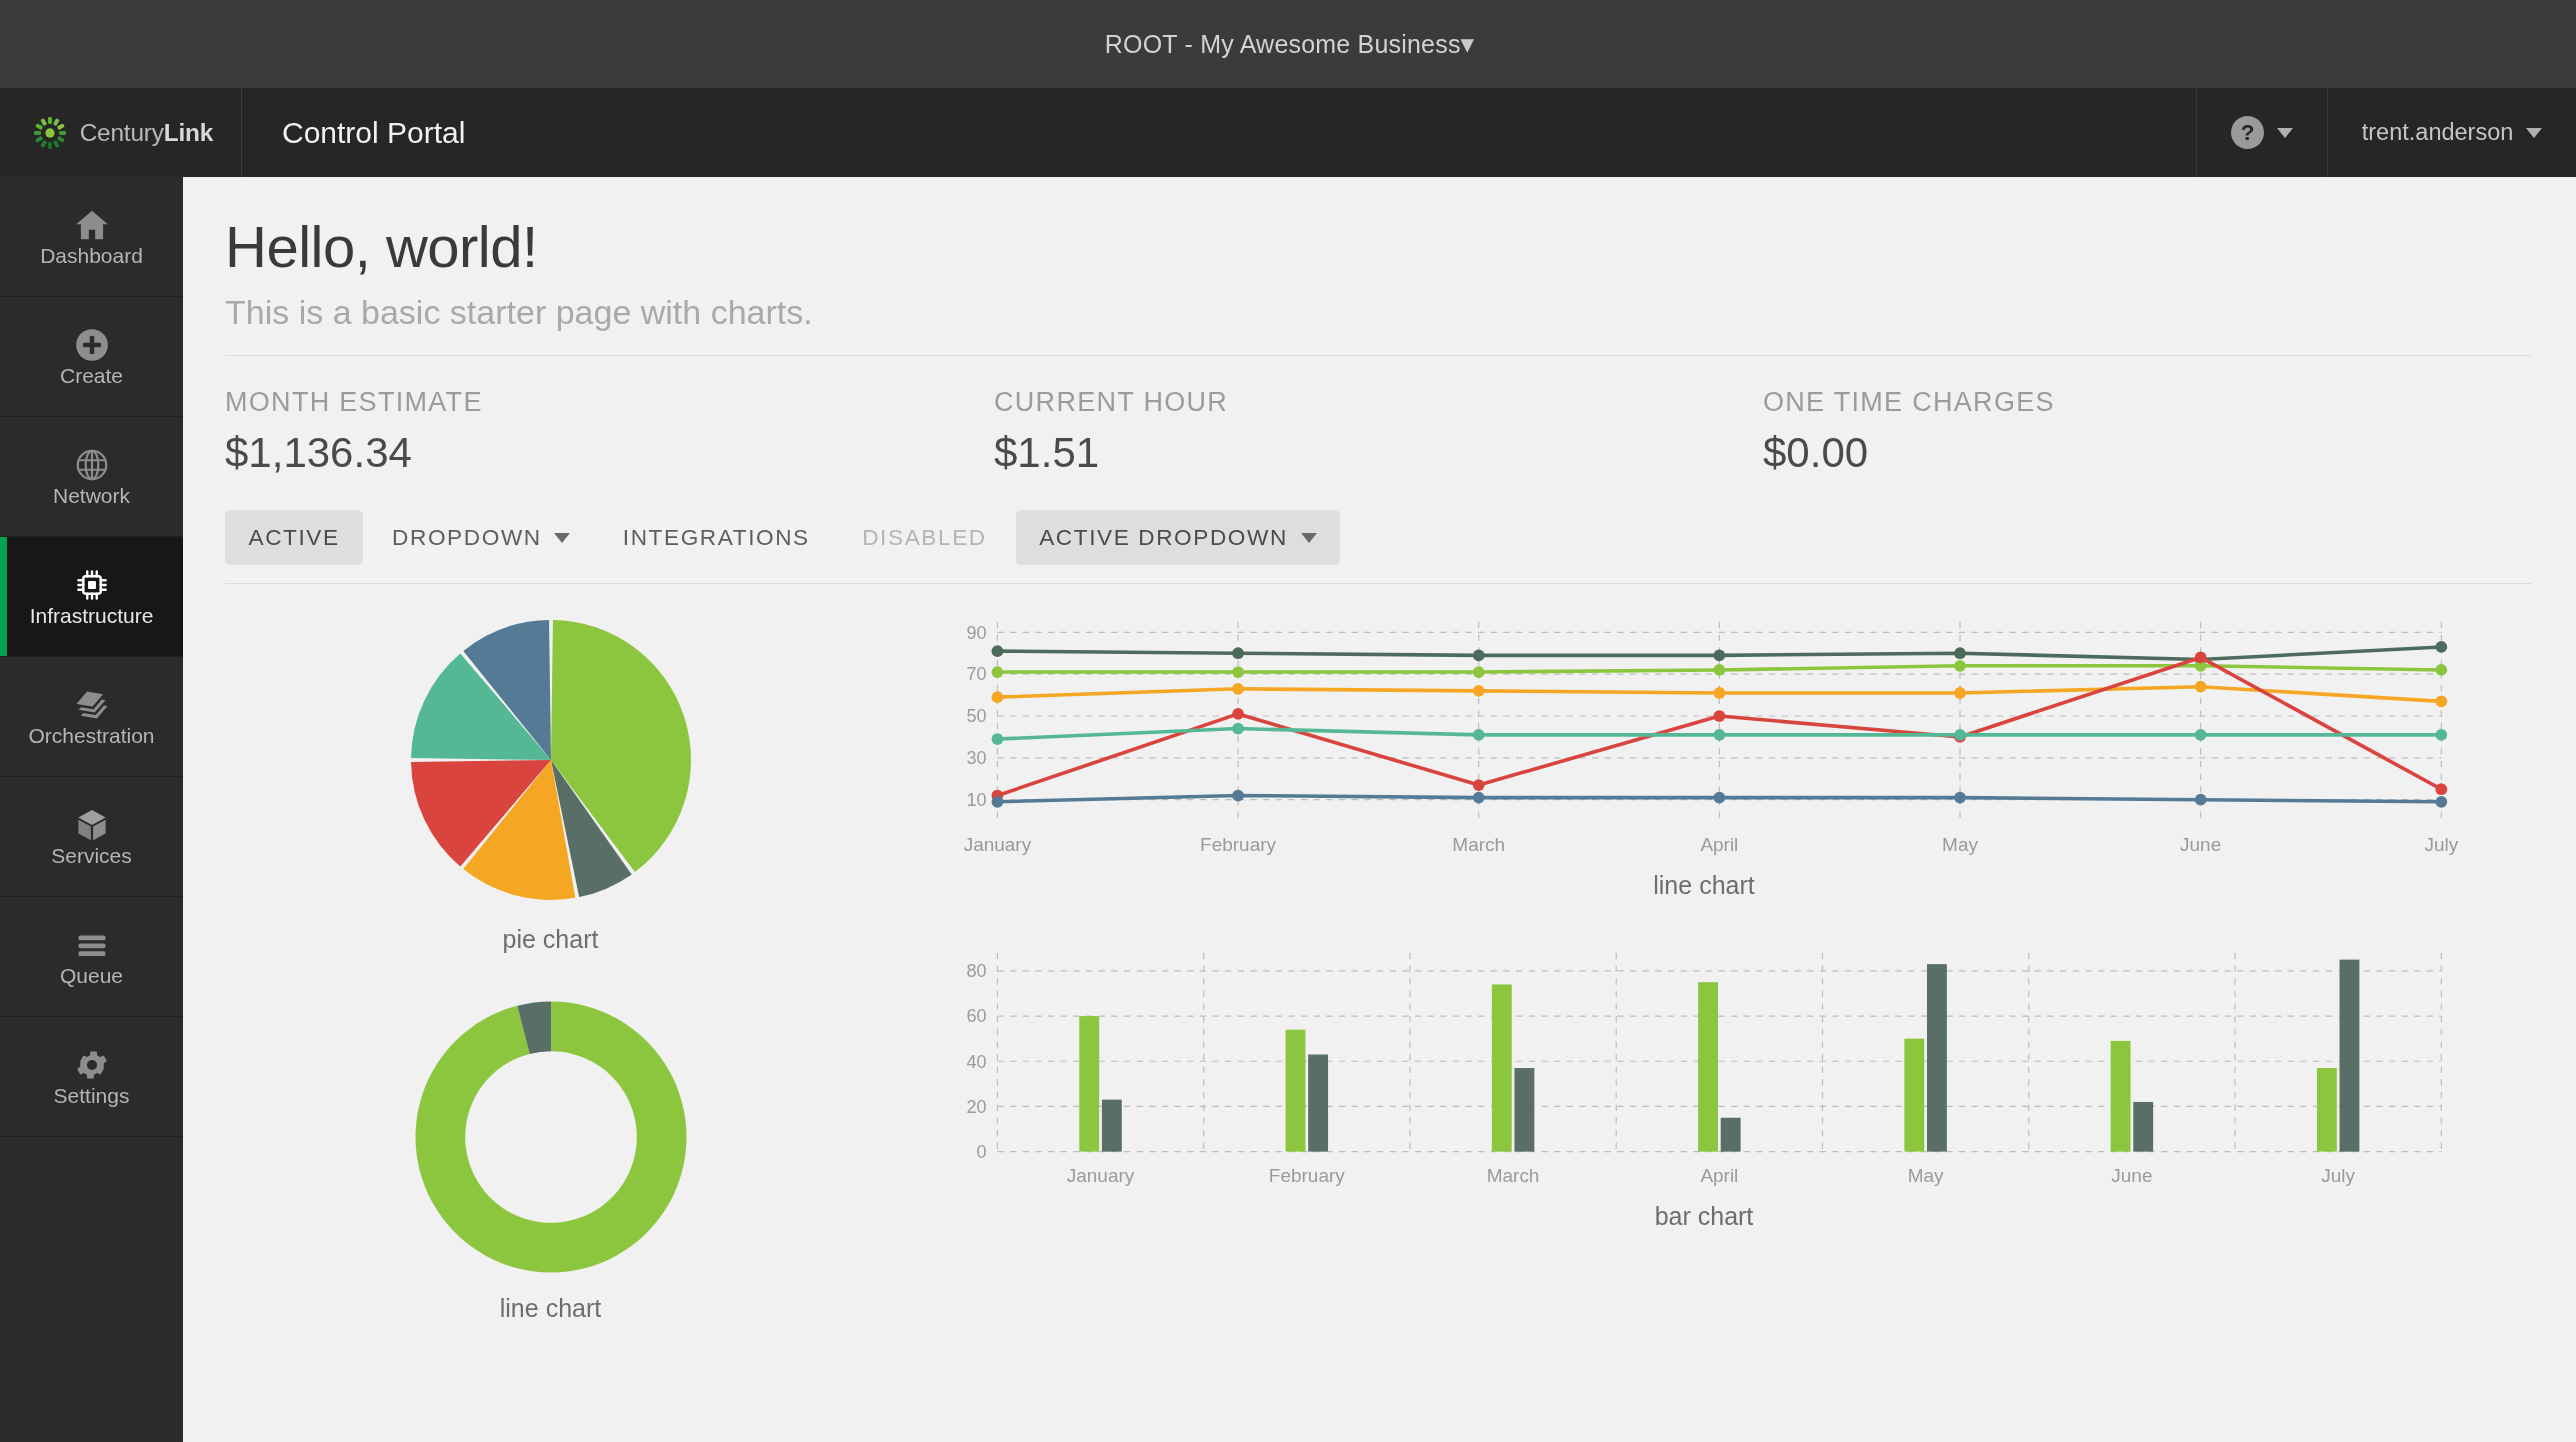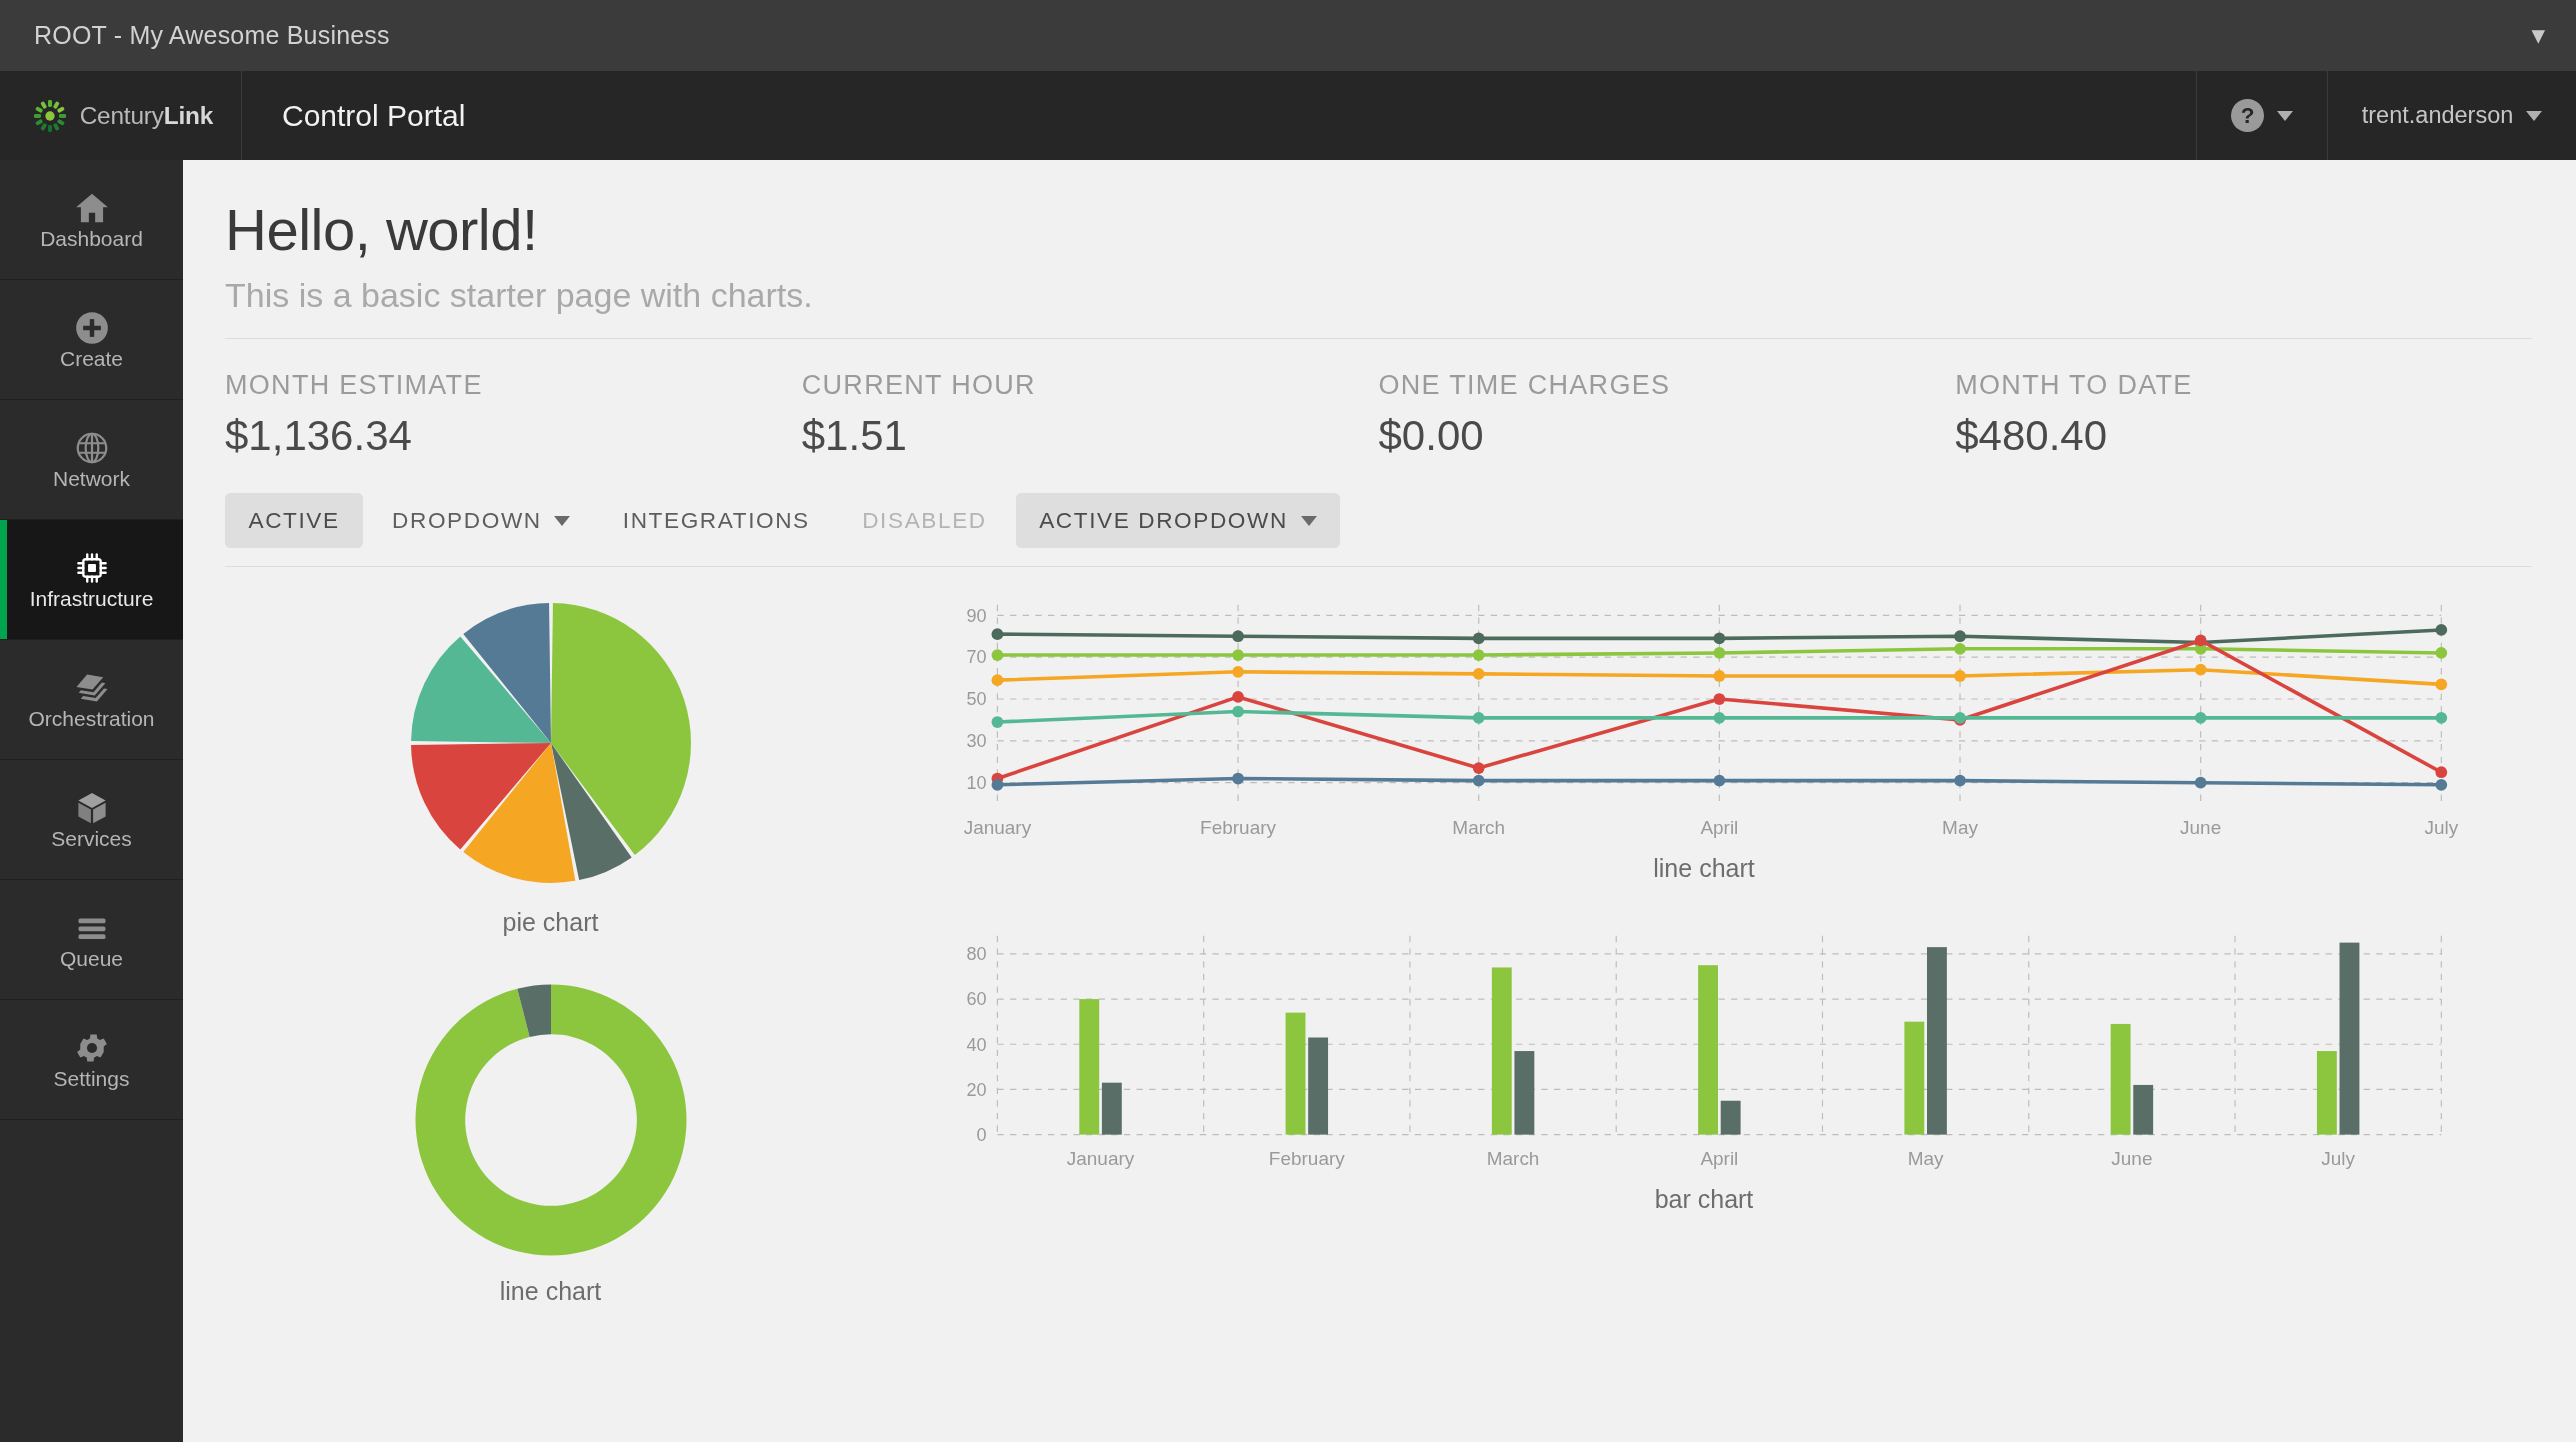--- a/index.html
+++ b/index.html
@@ -6,22 +6,22 @@
   html,body { width:2576px; height:1443px; overflow:hidden; }
   body {
     font-family:"Liberation Sans", sans-serif;
     background:#ffffff;
     color:#333;
     -webkit-font-smoothing:antialiased;
   }
 
   
   .account-bar {
-    height:71px; background:#3b3b3b; display:flex; align-items:center;
-    padding:0 31px 0 34px; justify-content:space-between;
+    height:88px; background:#3b3b3b; display:flex; align-items:center;
+    padding:0 31px 0 34px; justify-content:center;
   }
   .account-bar .acct-title { color:#d2d2d2; font-size:25px; letter-spacing:0.2px; }
   .acct-caret { color:#c9c9c9; font-size:27px; line-height:1; }
 
   
   .header { height:89px; background:#262626; display:flex; align-items:stretch; }
   .brand {
     width:242px; display:flex; align-items:center; gap:12.7px; padding-left:33px;
     border-right:0.9px solid #3a3a3a; flex:0 0 242px;
   }
@@ -274,24 +274,20 @@
         <div class="stat-label">MONTH ESTIMATE</div>
         <div class="stat-value">$1,136.34</div>
       </div>
       <div class="stat">
         <div class="stat-label">CURRENT HOUR</div>
         <div class="stat-value">$1.51</div>
       </div>
       <div class="stat">
         <div class="stat-label">ONE TIME CHARGES</div>
         <div class="stat-value">$0.00</div>
-      </div>
-      <div class="stat">
-        <div class="stat-label">MONTH TO DATE</div>
-        <div class="stat-value">$480.40</div>
       </div>
     </section>
 
     <section>
       <div class="tabs">
         <div class="tab pill">
           <span>ACTIVE</span>
         </div>
         <div class="tab">
           <span>DROPDOWN</span>

